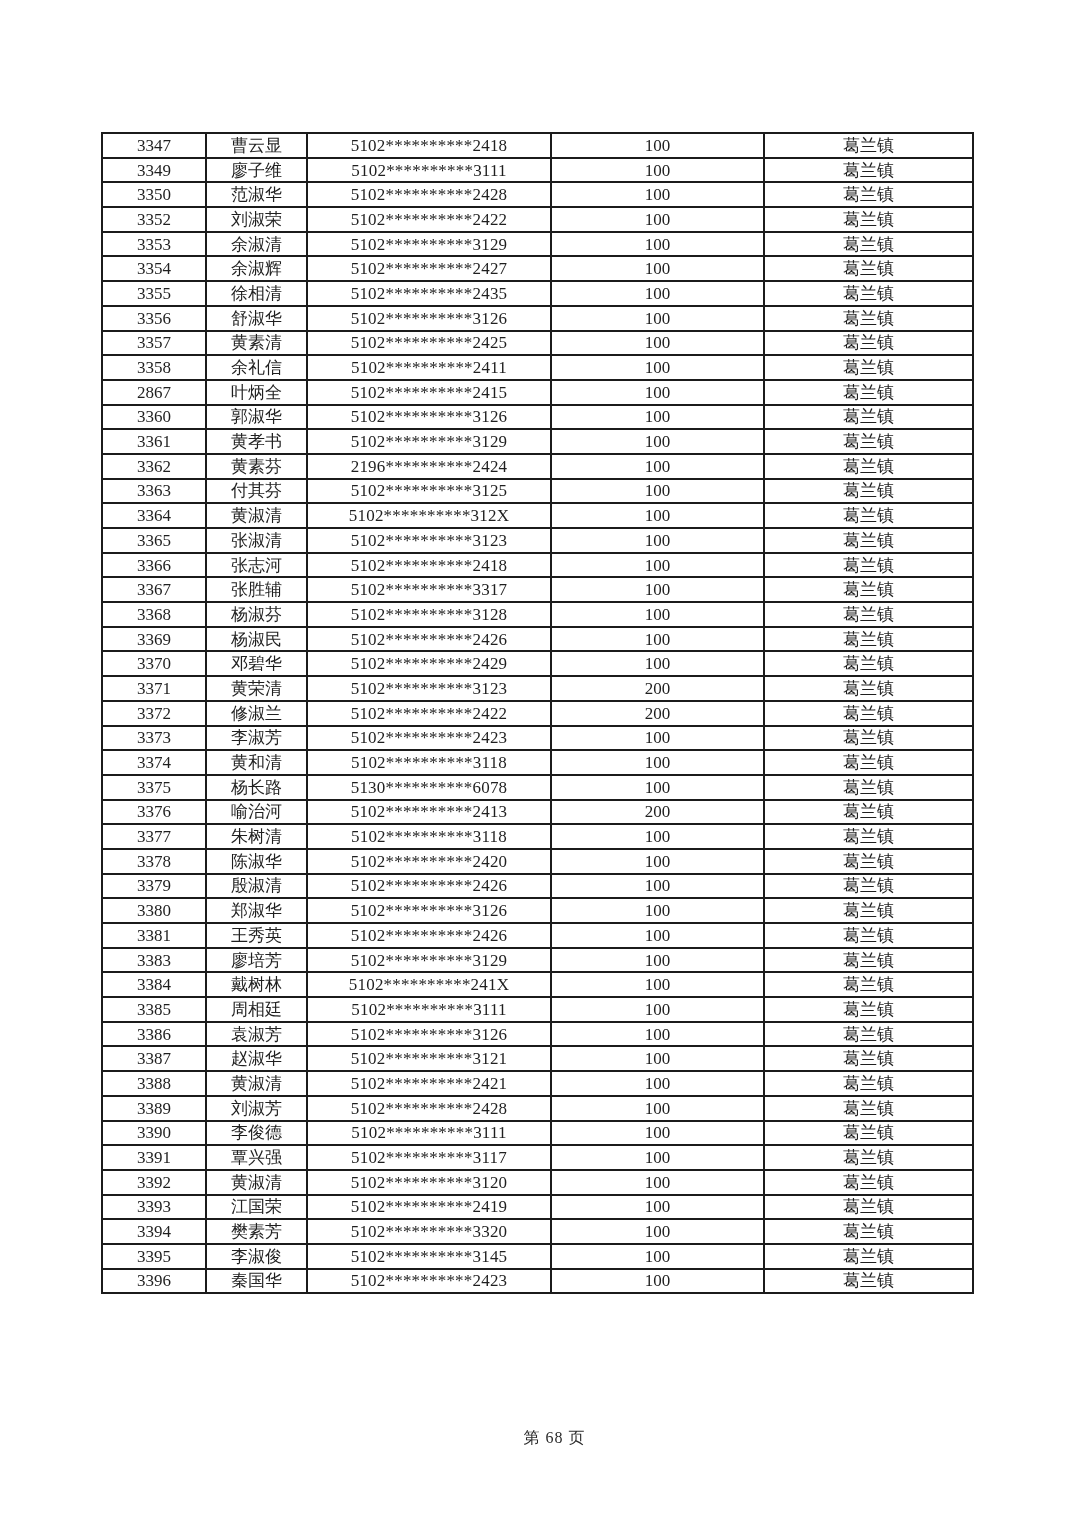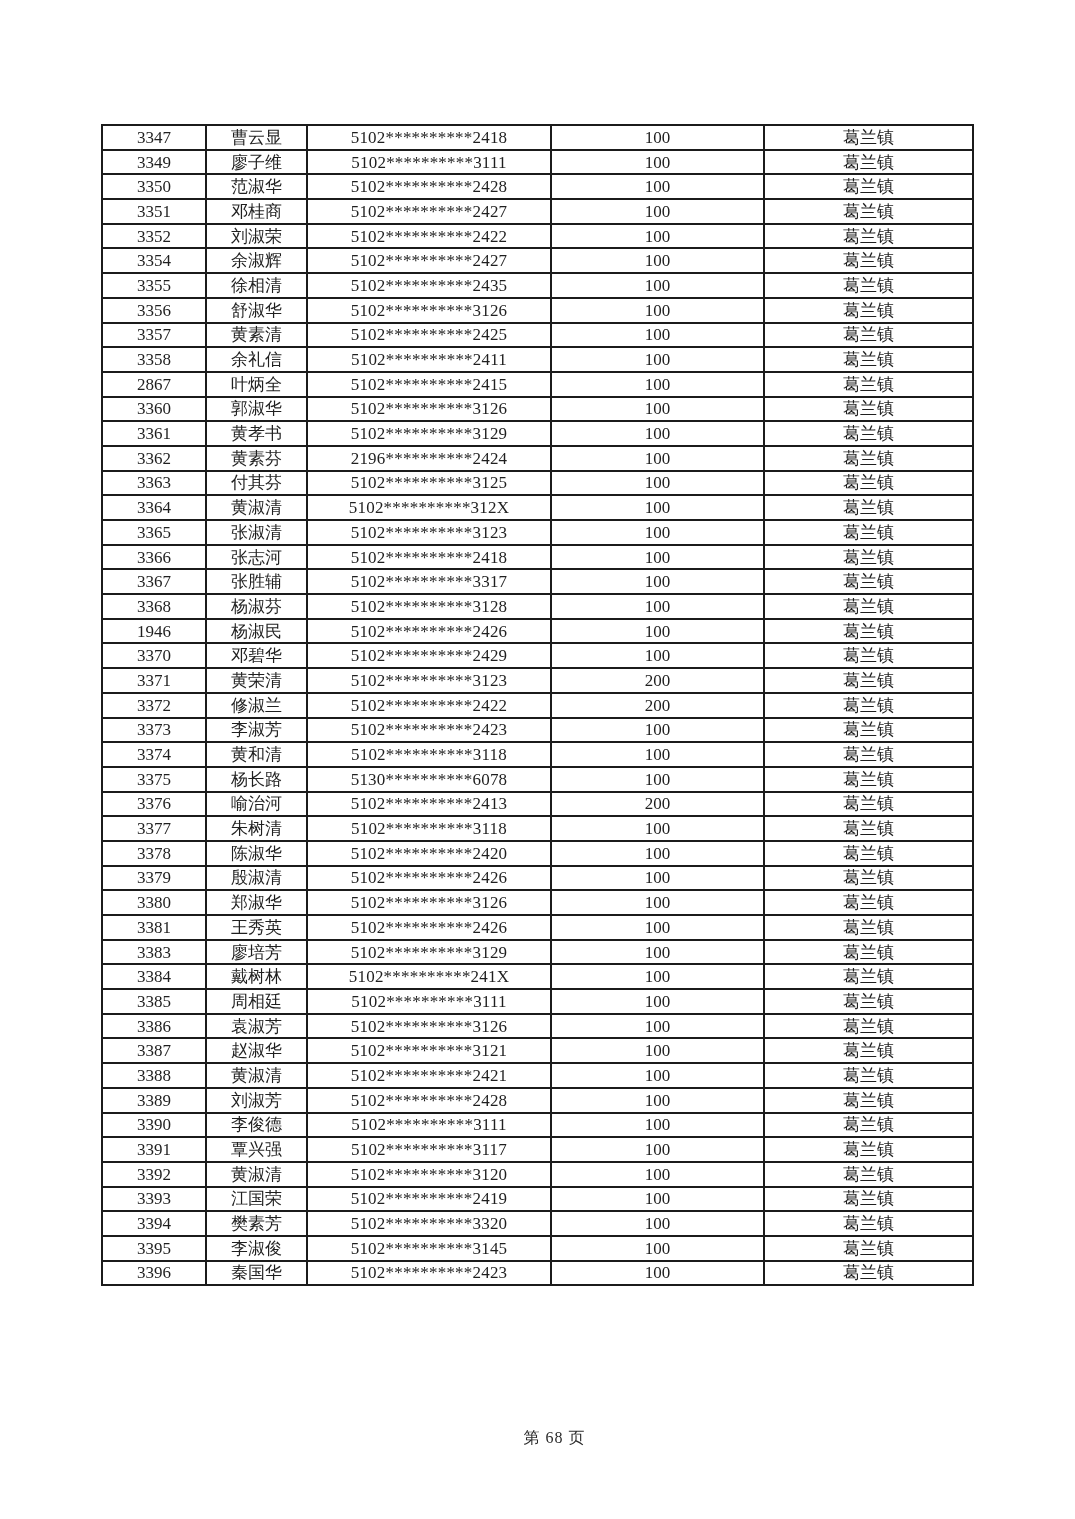--- a/index.html
+++ b/index.html
@@ -7,21 +7,21 @@
     width: 1075px;
     height: 1519px;
     background: #ffffff;
     position: relative;
     font-family: "Liberation Serif", "DejaVu Serif", serif;
     color: #1a1a1a;
   }
   .roster-table {
     position: absolute;
     left: 101px;
-    top: 124px;
+    top: 132px;
     width: 871px;
     border-collapse: collapse;
     table-layout: fixed;
   }
   .roster-table tr { height: 24.7px; }
   .roster-table td {
     border: 2px solid #1b1b1b;
     padding: 0;
     text-align: center;
     vertical-align: middle;
@@ -70,34 +70,34 @@
     <td class="cell-town">葛兰镇</td>
   </tr>
       <tr>
     <td class="cell-serial">3350</td>
     <td class="cell-name">范淑华</td>
     <td class="cell-id">5102**********2428</td>
     <td class="cell-amount">100</td>
     <td class="cell-town">葛兰镇</td>
   </tr>
       <tr>
-    <td class="cell-serial">3351</td>
-    <td class="cell-name">邓桂商</td>
-    <td class="cell-id">5102**********2427</td>
-    <td class="cell-amount">100</td>
-    <td class="cell-town">葛兰镇</td>
-  </tr>
-      <tr>
     <td class="cell-serial">3352</td>
     <td class="cell-name">刘淑荣</td>
     <td class="cell-id">5102**********2422</td>
     <td class="cell-amount">100</td>
     <td class="cell-town">葛兰镇</td>
   </tr>
       <tr>
+    <td class="cell-serial">3353</td>
+    <td class="cell-name">余淑清</td>
+    <td class="cell-id">5102**********3129</td>
+    <td class="cell-amount">100</td>
+    <td class="cell-town">葛兰镇</td>
+  </tr>
+      <tr>
     <td class="cell-serial">3354</td>
     <td class="cell-name">余淑辉</td>
     <td class="cell-id">5102**********2427</td>
     <td class="cell-amount">100</td>
     <td class="cell-town">葛兰镇</td>
   </tr>
       <tr>
     <td class="cell-serial">3355</td>
     <td class="cell-name">徐相清</td>
     <td class="cell-id">5102**********2435</td>
@@ -189,21 +189,21 @@
     <td class="cell-town">葛兰镇</td>
   </tr>
       <tr>
     <td class="cell-serial">3368</td>
     <td class="cell-name">杨淑芬</td>
     <td class="cell-id">5102**********3128</td>
     <td class="cell-amount">100</td>
     <td class="cell-town">葛兰镇</td>
   </tr>
       <tr>
-    <td class="cell-serial">1946</td>
+    <td class="cell-serial">3369</td>
     <td class="cell-name">杨淑民</td>
     <td class="cell-id">5102**********2426</td>
     <td class="cell-amount">100</td>
     <td class="cell-town">葛兰镇</td>
   </tr>
       <tr>
     <td class="cell-serial">3370</td>
     <td class="cell-name">邓碧华</td>
     <td class="cell-id">5102**********2429</td>
     <td class="cell-amount">100</td>

